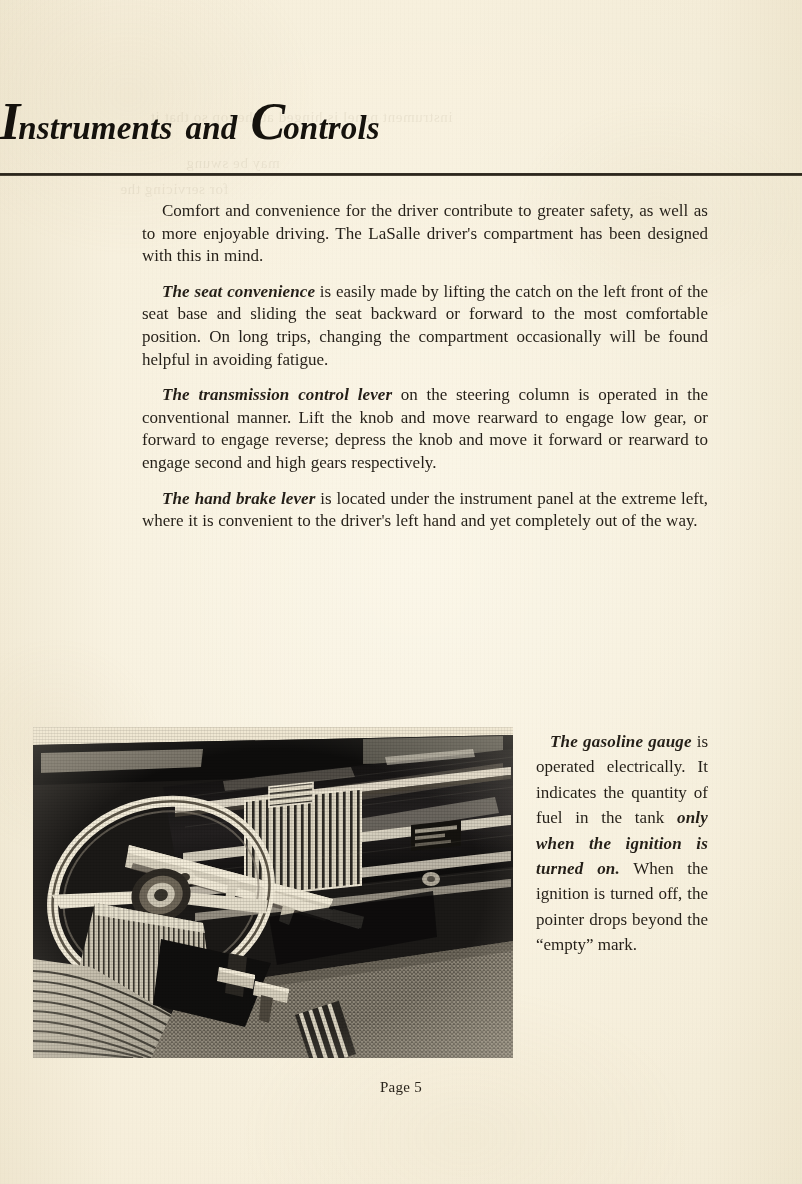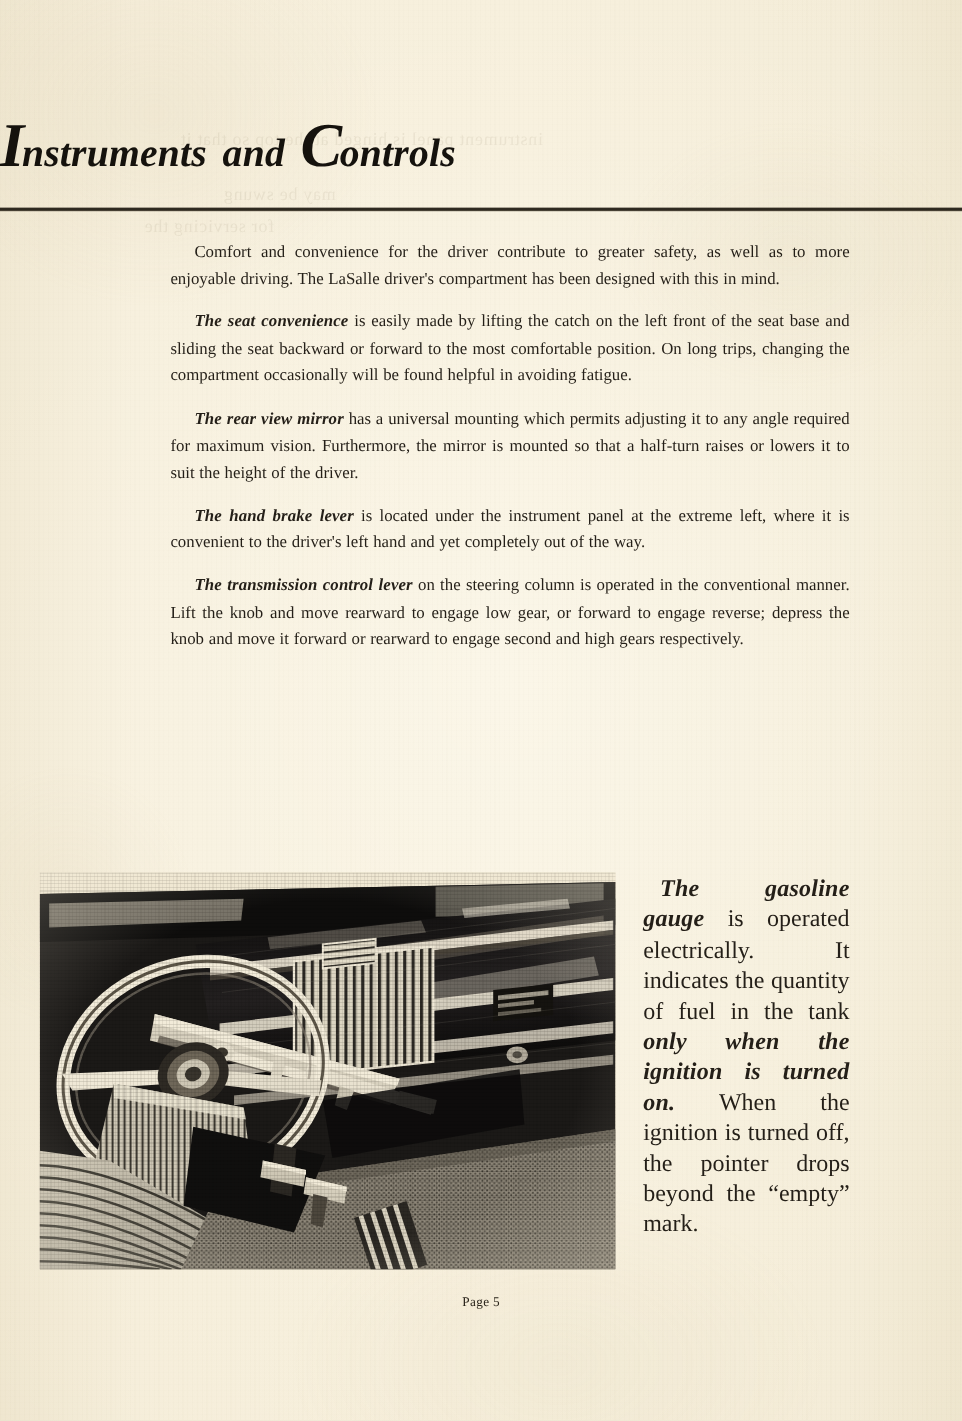--- a/index.html
+++ b/index.html
@@ -87,21 +87,21 @@
   }
 
   .body-col {
     position: absolute;
     left: 142px;
     top: 200px;
     width: 566px;
   }
   p.para {
     margin: 0 0 13px 0;
-    font-size: 14px;
+    font-size: 17px;
     line-height: 22.6px;
     text-align: justify;
     text-indent: 20px;
     word-spacing: 0.4px;
     color: #241f18;
   }
   p.para:last-child { margin-bottom: 0; }
   .lead {
     font-weight: 700;
     font-style: italic;
@@ -136,35 +136,35 @@
   }
 
   .side-col {
     position: absolute;
     left: 536px;
     top: 729px;
     width: 172px;
   }
   .side-col p {
     margin: 0;
-    font-size: 20px;
+    font-size: 17px;
     line-height: 25.4px;
     text-align: justify;
     text-indent: 14px;
     color: #241f18;
   }
   .side-col .lead { letter-spacing: 0.2px; }
 
   .page-number {
     position: absolute;
     left: 0;
     top: 1079px;
     width: 802px;
     text-align: center;
-    font-size: 11px;
+    font-size: 15px;
     letter-spacing: 0.3px;
     color: #2a241b;
   }
 </style>
 </head>
 <body>
 
 <div class="page">
 
   <div class="paper-mottle"></div>
@@ -178,25 +178,24 @@
     <h1 class="doc-title"><span class="swash">I</span><span>nstruments</span><span class="word-gap"></span><span>and</span><span class="word-gap"></span><span class="swash">C</span><span>ontrols</span></h1>
   </div>
 
   <div class="rule"></div>
 
   <div class="body-col">
     <p class="para"><span>Comfort and convenience for the driver contribute to greater safety, as well as to more enjoyable driving.  The LaSalle driver's compartment has been designed with this in mind.</span></p>
 
     <p class="para"><span class="lead">The seat convenience</span><span> is easily made by lifting the catch on the left front of the seat base and sliding the seat backward or forward to the most comfortable position.  On long trips, changing the compartment occasionally will be found helpful in avoiding fatigue.</span></p>
 
-    <p class="para"><span class="lead">The rear view mirror</span><span> has a universal mounting which permits adjusting it to any angle required for maximum vision.  Furthermore, the mirror is mounted so that a half-turn raises or lowers it to suit the height of the driver.</span></p>
+
+    <p class="para"><span class="lead">The transmission control lever</span><span> on the steering column is operated in the conventional manner.  Lift the knob and move rearward to engage low gear, or forward to engage reverse; depress the knob and move it forward or rearward to engage second and high gears respectively.</span></p>
 
     <p class="para"><span class="lead">The hand brake lever</span><span> is located under the instrument panel at the extreme left, where it is convenient to the driver's left hand and yet completely out of the way.</span></p>
-
-    <p class="para"><span class="lead">The transmission control lever</span><span> on the steering column is operated in the conventional manner.  Lift the knob and move rearward to engage low gear, or forward to engage reverse; depress the knob and move it forward or rearward to engage second and high gears respectively.</span></p>
   </div>
 
   <div class="figure">
     <svg viewBox="0 0 480 331" preserveAspectRatio="none">
       <defs>
         <linearGradient id="dashGrad" x1="0" y1="0" x2="1" y2="0.3">
           <stop offset="0%" stop-color="#171513"></stop>
           <stop offset="40%" stop-color="#2a2622"></stop>
           <stop offset="70%" stop-color="#121010"></stop>
           <stop offset="100%" stop-color="#35302a"></stop>

